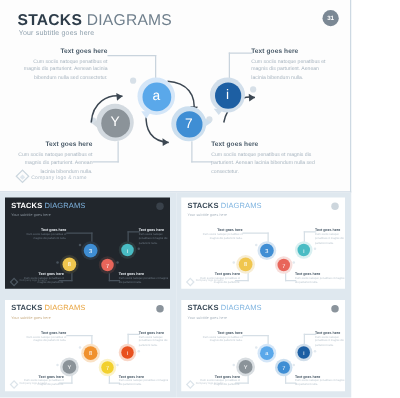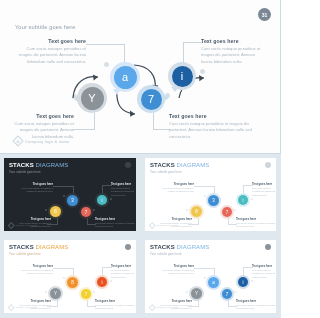--- a/index.html
+++ b/index.html
@@ -75,20 +75,21 @@
   .t-foot .ft{font-size:2.2px;}
 
   .t-conn{position:absolute;border-style:solid;border-width:0;}
 </style>
 </head>
 <body>
 
 <div class="slide" id="hero">
   <div class="inner">
 
+    <div class="h-title"><b>STACKS</b><span> DIAGRAMS</span></div>
     <div class="h-sub">Your subtitle goes here</div>
     <div class="pagebadge">31</div>
 
     <div class="conn" style="left:86px;top:44px;width:38px;height:20px;border-top-width:.7px;border-right-width:.7px;"></div>
     <div class="conn" style="left:183px;top:42px;width:18px;height:20px;border-top-width:.7px;border-left-width:.7px;"></div>
     <div class="conn" style="left:74px;top:113px;width:20px;height:16px;border-bottom-width:.7px;border-right-width:.7px;"></div>
     <div class="conn" style="left:153px;top:113px;width:16px;height:16px;border-bottom-width:.7px;border-left-width:.7px;"></div>
 
     <div class="tb r" style="left:18px;top:38px;width:68px;">
       <p class="tt">Text goes here</p>

